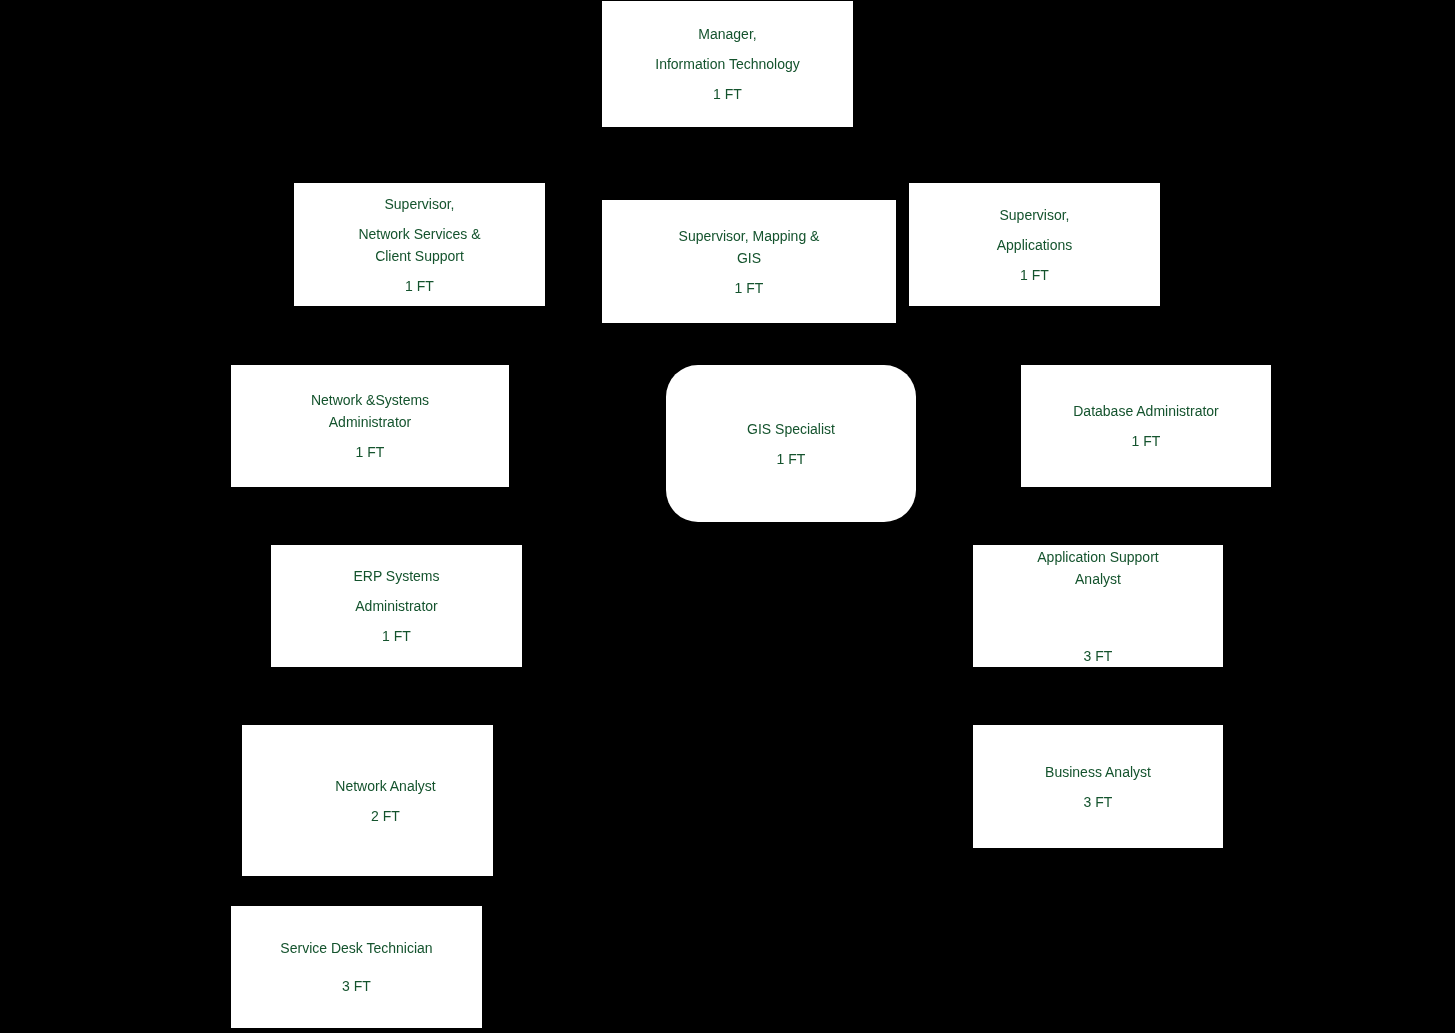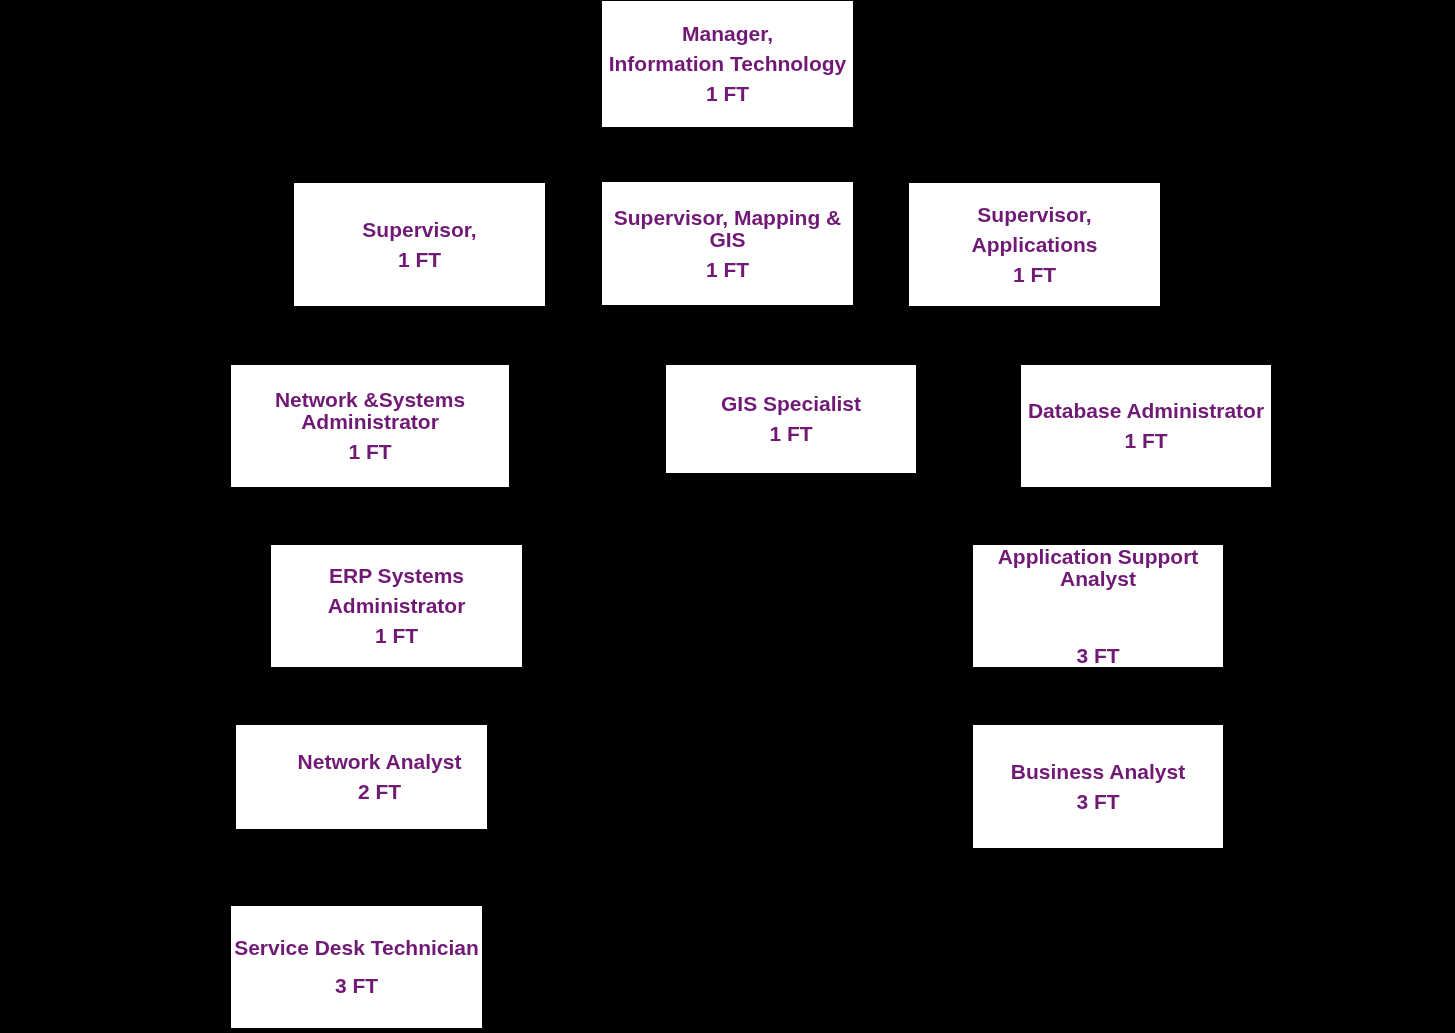--- a/index.html
+++ b/index.html
@@ -11,71 +11,72 @@
     position: relative;
     width: 1455px;
     height: 1033px;
     background: #000000;
     overflow: hidden;
     font-family: "Liberation Sans", "DejaVu Sans", sans-serif;
   }
   .node {
     position: absolute;
     background: #ffffff;
-    color: #701a75;
+    color: #14532d;
     display: flex;
     flex-direction: column;
     align-items: center;
     justify-content: center;
     text-align: center;
     box-sizing: border-box;
-    font-size: 21px;
+    font-size: 14px;
     line-height: 22px;
-    font-weight: bold;
   }
   .node p {
     margin: 4px 0;
     white-space: pre-line;
   }
 </style>
 </head>
 <body>
 
 <div id="canvas">
 
   <div class="node" style="left:602px; top:1px; width:251px; height:126px;">
     <p>Manager,</p>
     <p>Information Technology</p>
     <p>1 FT</p>
   </div>
 
   <div class="node" style="left:294px; top:183px; width:251px; height:123px;">
     <p>Supervisor,</p>
+    <p>Network Services &amp;
+Client Support</p>
     <p>1 FT</p>
   </div>
 
-  <div class="node" style="left:602px; top:182px; width:251px; height:123px;align-items:center;">
+  <div class="node" style="left:602px; top:200px; width:294px; height:123px;align-items:center;">
     <p>Supervisor, Mapping &amp;
 GIS</p>
     <p>1 FT</p>
   </div>
 
   <div class="node" style="left:909px; top:183px; width:251px; height:123px;">
     <p>Supervisor,</p>
     <p>Applications</p>
     <p>1 FT</p>
   </div>
 
   <div class="node" style="left:231px; top:365px; width:278px; height:122px;">
     <p>Network &amp;Systems
 Administrator</p>
     <p>1 FT</p>
   </div>
 
-  <div class="node" style="left:666px; top:365px; width:250px; height:108px;">
+  <div class="node" style="left:666px; top:365px; width:250px; height:157px;border-radius:32px;">
     <p>GIS Specialist</p>
     <p>1 FT</p>
   </div>
 
   <div class="node" style="left:973px; top:365px; width:250px; height:122px;margin-left:48px;">
     <p>Database Administrator</p>
     <p>1 FT</p>
   </div>
 
   <div class="node" style="left:231px; top:545px; width:251px; height:122px;margin-left:40px;">
@@ -83,21 +84,21 @@
     <p>Administrator</p>
     <p>1 FT</p>
   </div>
 
   <div class="node" style="left:973px; top:545px; width:250px; height:122px;gap:47px;">
     <p>Application Support
 Analyst</p>
     <p>3 FT</p>
   </div>
 
-  <div class="node" style="left:236px; top:725px; width:251px; height:104px;padding-left:36px;">
+  <div class="node" style="left:242px; top:725px; width:251px; height:151px;padding-left:36px;">
     <p>Network Analyst</p>
     <p>2 FT</p>
   </div>
 
   <div class="node" style="left:973px; top:725px; width:250px; height:123px;">
     <p>Business Analyst</p>
     <p>3 FT</p>
   </div>
 
   <div class="node" style="left:231px; top:906px; width:251px; height:122px;gap:8px;">

